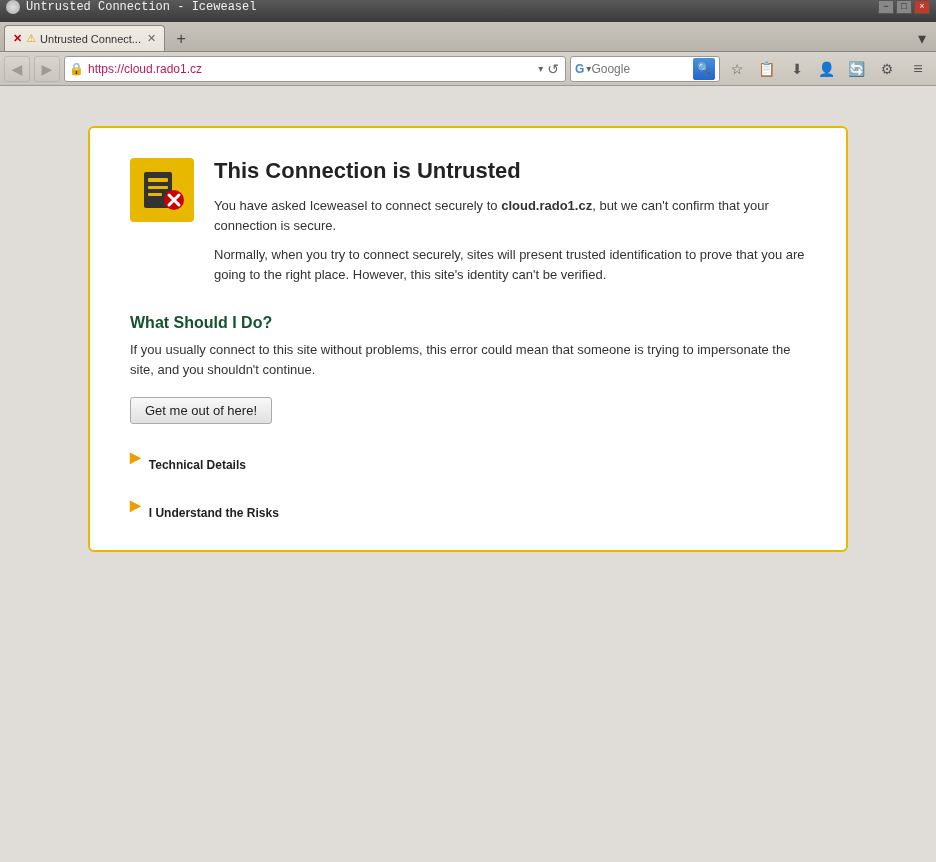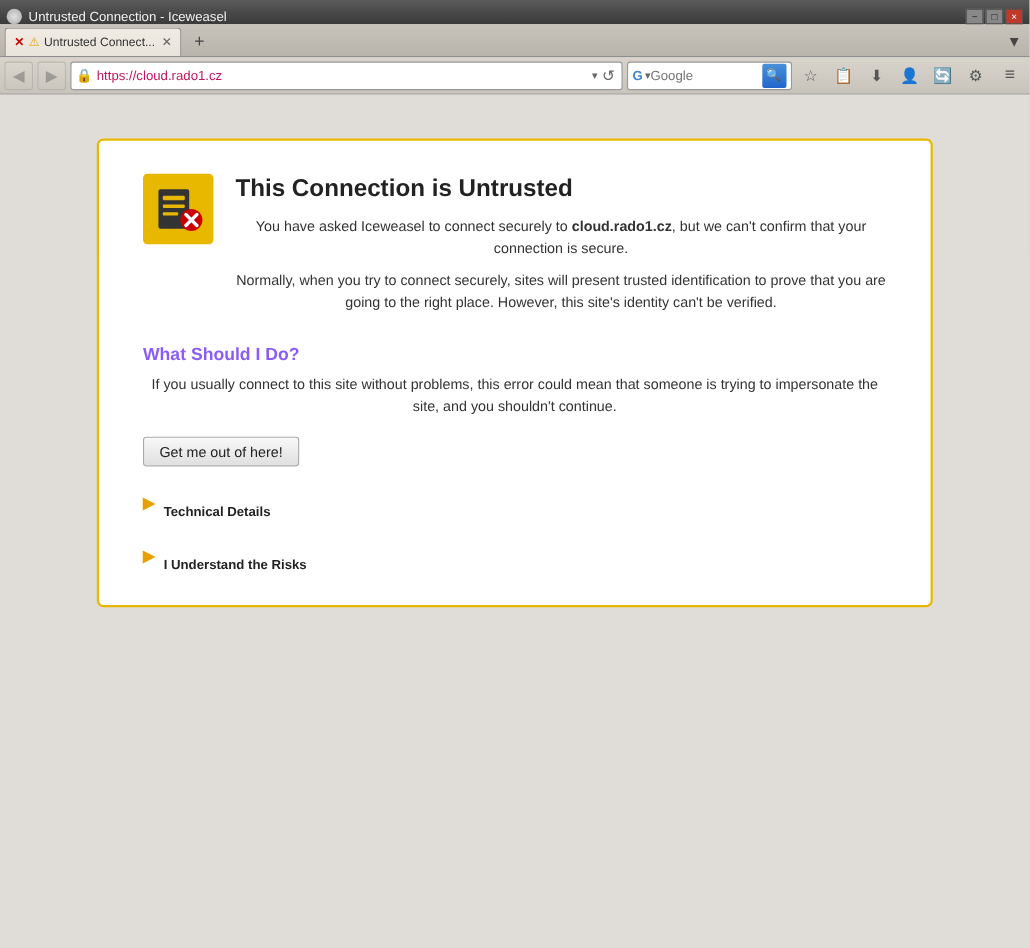--- a/index.html
+++ b/index.html
@@ -10,25 +10,26 @@
       width: 936px;
       height: 862px;
       overflow: hidden;
     }
 
     
     .title-bar {
       background: linear-gradient(to bottom, #5a5a5a, #3a3a3a);
       height: 22px;
       display: flex;
-      align-items: flex-end;
+      align-items: flex-start;
       justify-content: space-between;
       padding: 0 6px;
       color: #e0e0e0;
       font-size: 12px;
+      font-family: Liberation Mono, monospace;
     }
     .title-bar-left {
       display: flex;
       align-items: center;
       gap: 6px;
     }
     .title-bar-icon {
       width: 14px;
       height: 14px;
       background: radial-gradient(circle, #e0e0e0, #aaa);
@@ -307,31 +308,30 @@
       color: #222;
       margin-bottom: 12px;
       font-family: Arial, sans-serif;
     }
 
     .error-desc {
       font-size: 13px;
       color: #333;
       line-height: 1.5;
       margin-bottom: 10px;
-      text-align: center;
     }
 
     .error-desc strong {
       font-weight: bold;
     }
 
     .error-section-title {
       font-size: 16px;
       font-weight: bold;
-      color: #8b5cf6;
+      color: #14532d;
       margin: 18px 0 8px;
     }
 
     .get-out-btn {
       display: inline-block;
       padding: 5px 14px;
       background: linear-gradient(to bottom, #f8f8f8, #e0e0e0);
       border: 1px solid #aaa;
       border-radius: 3px;
       font-size: 13px;

